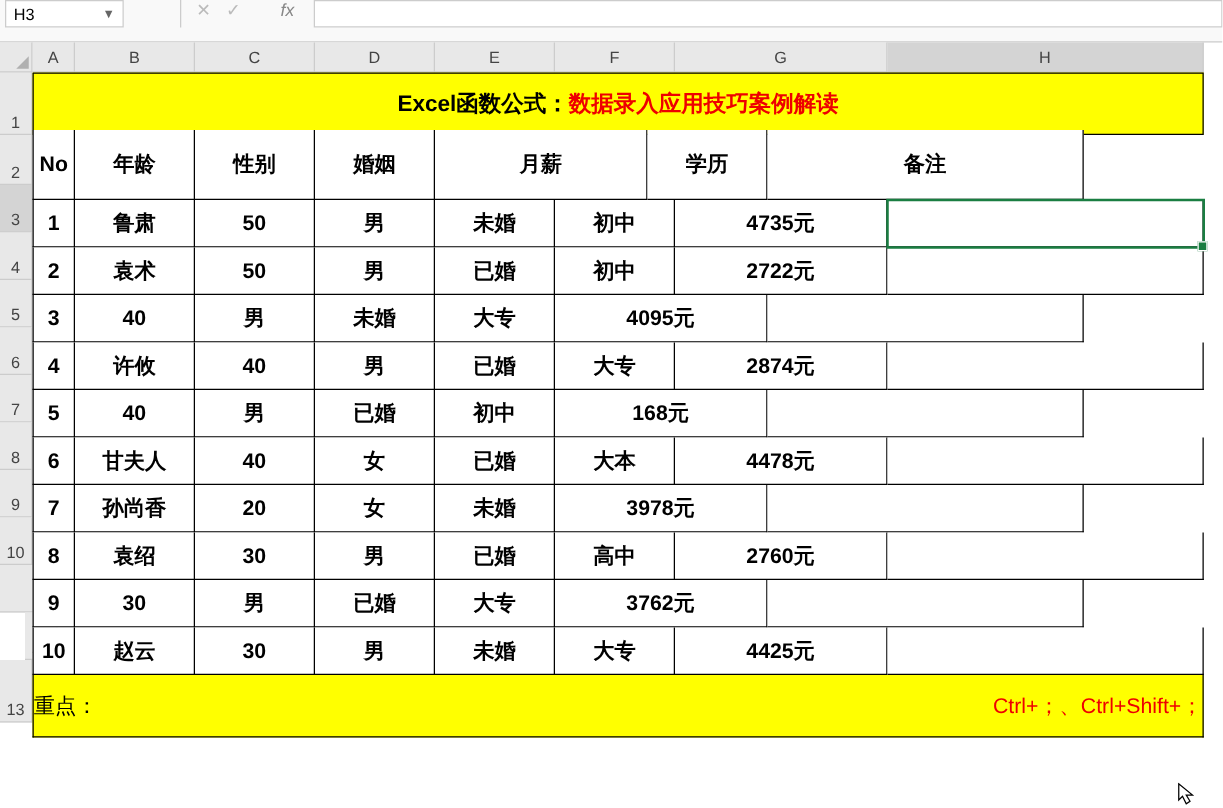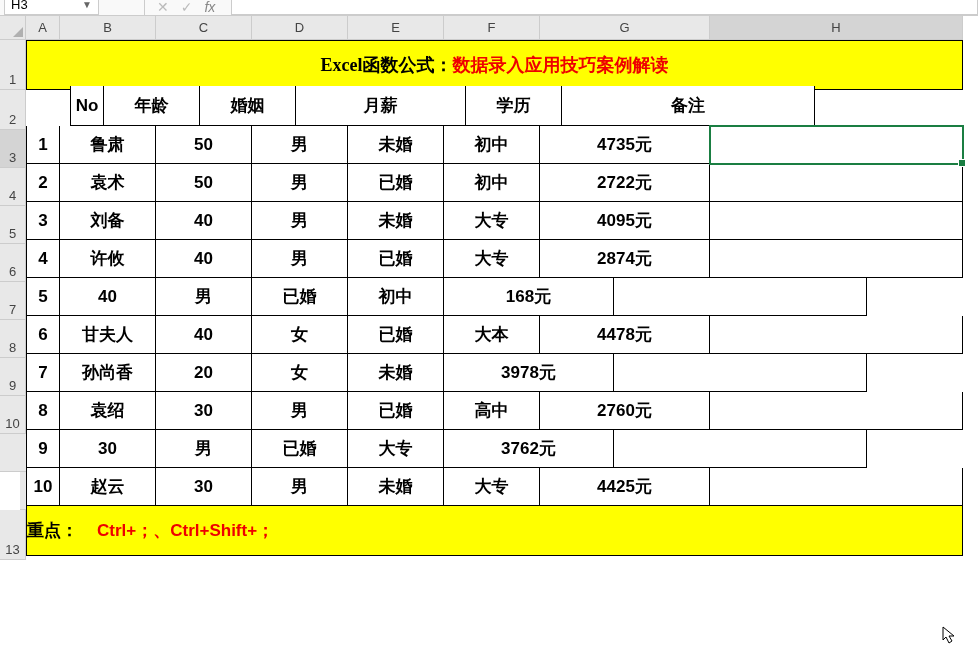--- a/index.html
+++ b/index.html
@@ -10,22 +10,22 @@
     body {
       font-family: "Microsoft YaHei", Arial, sans-serif;
       background: #fff;
       width: 978px;
       height: 646px;
       overflow: hidden;
       position: relative;
     }
     .name-box-area {
       display: flex;
-      align-items: flex-end;
-      height: 16px;
+      align-items: flex-start;
+      height: 34px;
       border-bottom: 1px solid #ccc;
       background: #f9f9f9;
     }
     .name-box {
       width: 95px;
       height: 22px;
       border: 1px solid #ccc;
       background: #fff;
       margin-left: 4px;
       padding: 0 6px;
@@ -51,20 +51,21 @@
       padding: 0 12px;
       color: #bbb;
     }
     .fx-icon {
       font-size: 14px;
     }
     .fx-label {
       font-style: italic;
       color: #888;
       font-size: 14px;
+      margin-left: 20px;
     }
     .formula-input {
       flex: 1;
       height: 22px;
       border: 1px solid #ccc;
       background: #fff;
       margin-left: 4px;
     }
     .sheet-area {
       display: flex;
@@ -131,42 +132,40 @@
     .w-A { width: 34px; }
     .w-B { width: 96px; }
     .w-C { width: 96px; }
     .w-D { width: 96px; }
     .w-E { width: 96px; }
     .w-F { width: 96px; }
     .w-G { width: 170px; }
     .w-H { width: 253px; }
     .title-row {
       height: 46px;
-      font-family: Liberation Serif, serif;
     }
     .title-cell {
       background: #ffff00;
       width: 937px;
       height: 50px;
       display: flex;
       align-items: center;
       justify-content: center;
       border: 1px solid #000;
       font-weight: bold;
       font-size: 18px;
     }
     .title-black {
       color: #000;
     }
     .title-red {
       color: #e00;
     }
     .header-row {
-      height: 40px;
-      margin-left: 44px;
+      height: 56px;
     }
     .data-row {
       height: 38px;
     }
     .footer-row {
       height: 50px;
     }
     .cell {
       border: 1px solid #000;
       border-top: none;
@@ -199,24 +198,24 @@
       height: 6px;
       background: #1a7e42;
       border: 1px solid #fff;
     }
     .footer-cell {
       background: #ffff00;
       width: 937px;
       height: 50px;
       display: flex;
       align-items: center;
-      justify-content: flex-start;
+      justify-content: space-between;
       border: 1px solid #000;
       border-top: none;
-      font-weight: bold;
+      font-weight: normal;
       font-size: 17px;
     }
     .footer-black {
       color: #000;
     }
     .footer-red {
       color: #e00;
       margin-left: 19px;
     }
     .cursor {
@@ -277,20 +276,21 @@
     <div class="grid-row title-row">
       <div class="title-cell">
         <span class="title-black">Excel函数公式：</span>
         <span class="title-red">数据录入应用技巧案例解读</span>
       </div>
     </div>
 
     <div class="grid-row header-row">
       <div class="cell header first-col w-A">No</div>
       <div class="cell header w-C">年龄</div>
+      <div class="cell header w-D">性别</div>
       <div class="cell header w-E">婚姻</div>
       <div class="cell header w-G">月薪</div>
       <div class="cell header w-F">学历</div>
       <div class="cell header w-H">备注</div>
     </div>
 
     <div id="data-rows-container">
         <div class="grid-row data-row">
           <div class="cell w-A first-col">1</div>
           <div class="cell w-B">鲁肃</div>
@@ -306,21 +306,20 @@
           <div class="cell w-B">袁术</div>
           <div class="cell w-C">50</div>
           <div class="cell w-D">男</div>
           <div class="cell w-E">已婚</div>
           <div class="cell w-F">初中</div>
           <div class="cell w-G">2722元</div>
           <div class="cell w-H"></div>
         </div>
         <div class="grid-row data-row">
           <div class="cell w-A first-col">3</div>
-          <div class="cell w-B">刘备</div>
           <div class="cell w-C">40</div>
           <div class="cell w-D">男</div>
           <div class="cell w-E">未婚</div>
           <div class="cell w-F">大专</div>
           <div class="cell w-G">4095元</div>
           <div class="cell w-H"></div>
         </div>
         <div class="grid-row data-row">
           <div class="cell w-A first-col">4</div>
           <div class="cell w-B">许攸</div>

